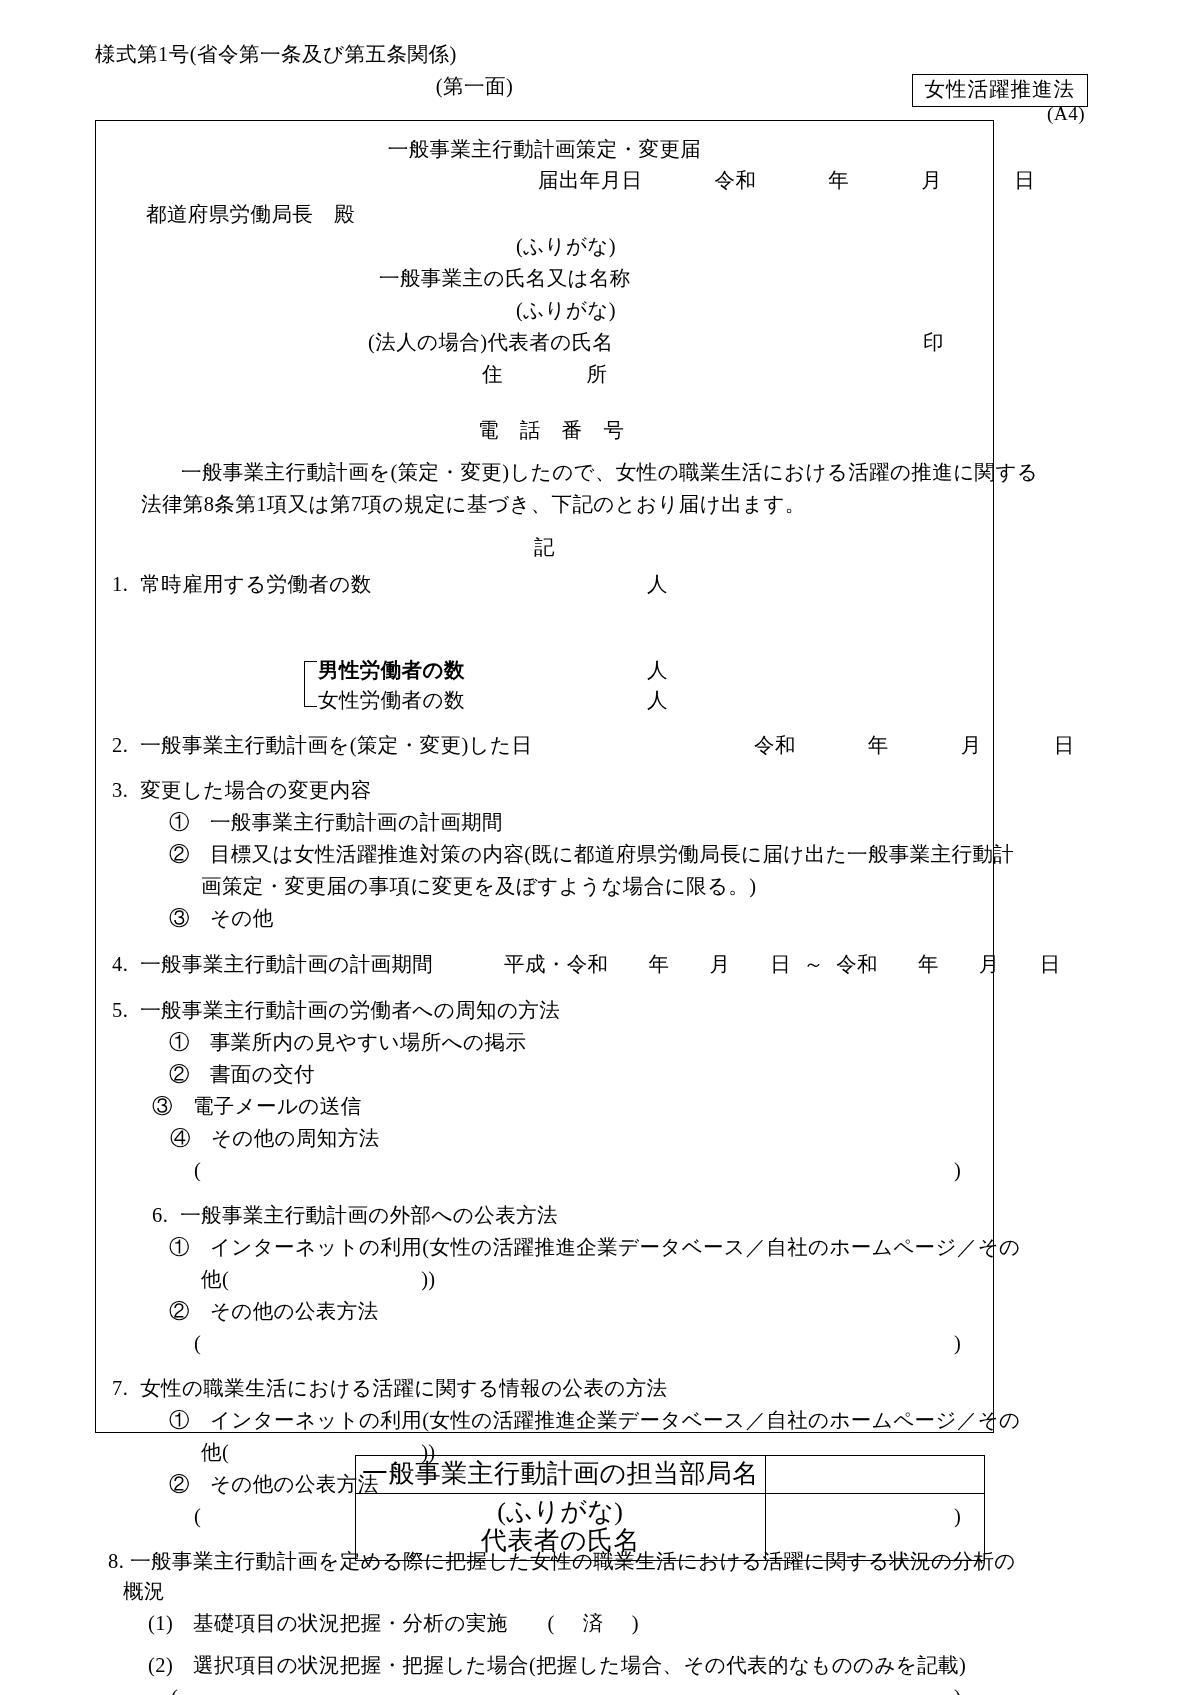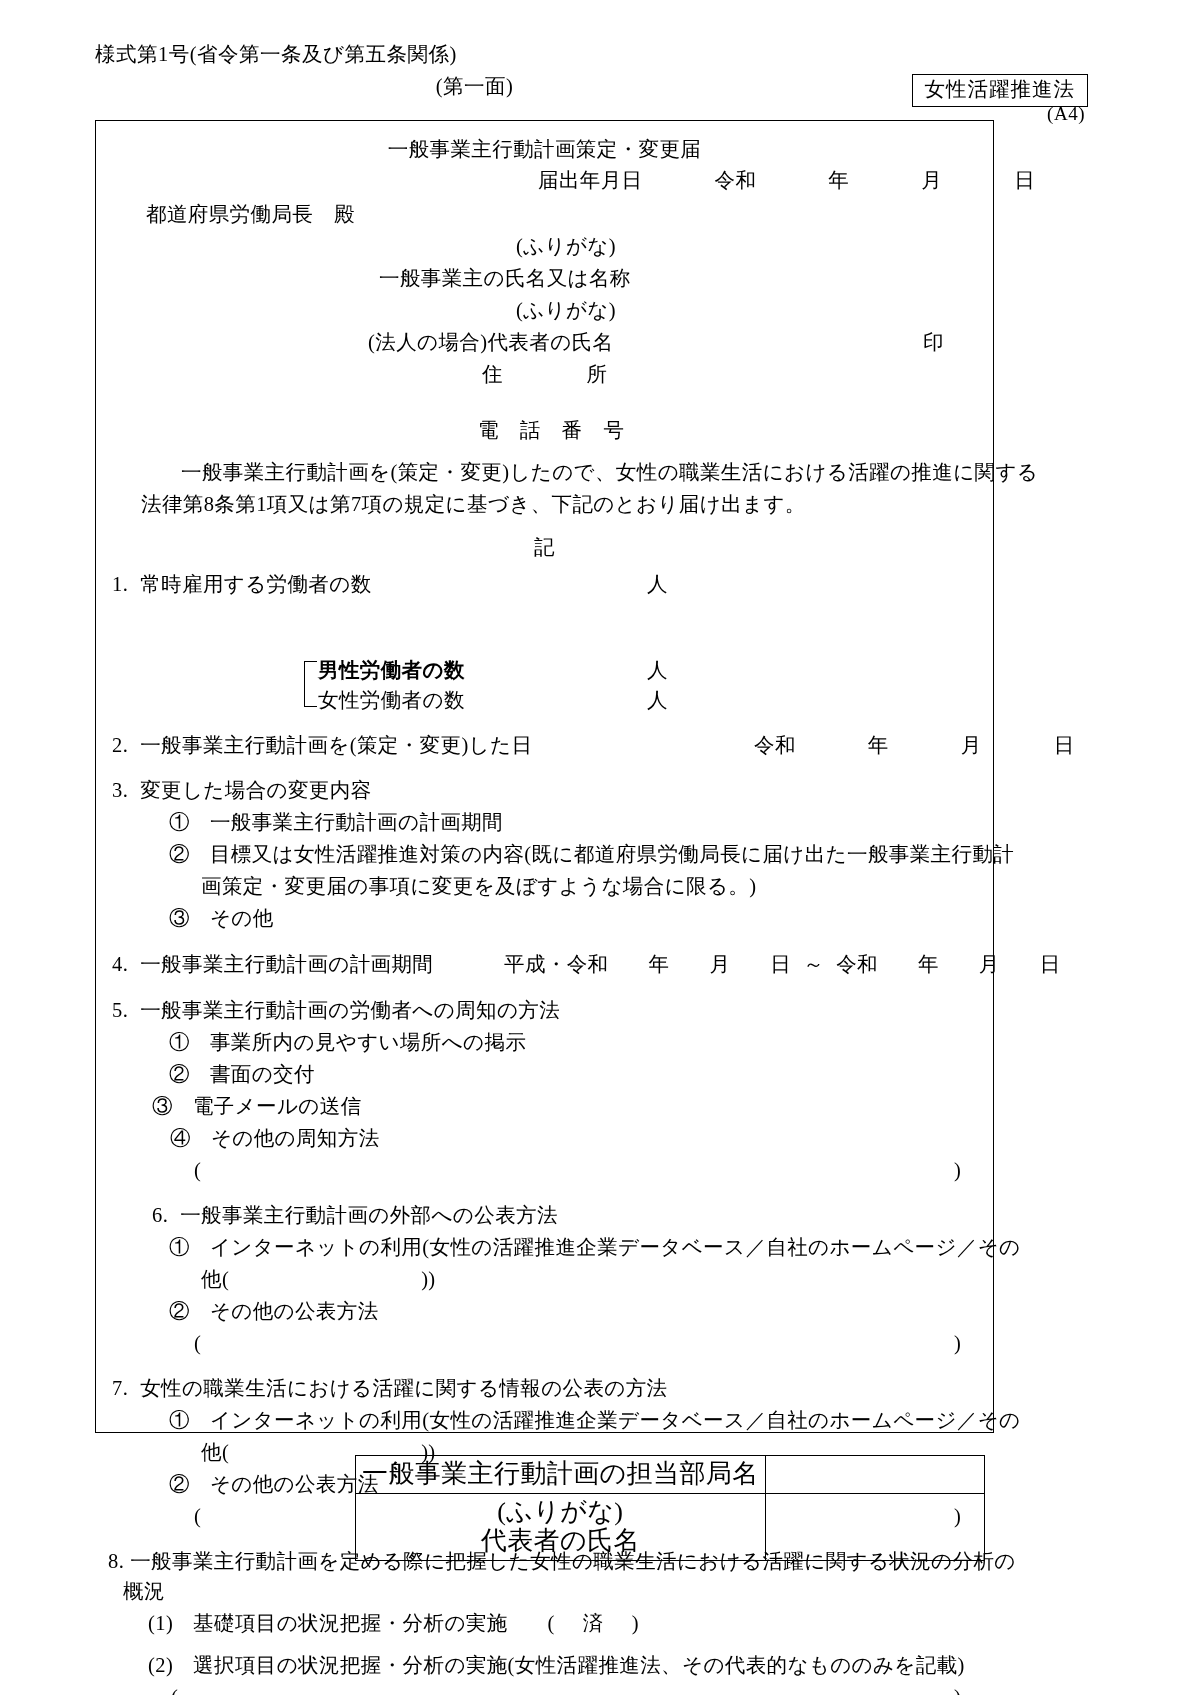--- a/index.html
+++ b/index.html
@@ -255,21 +255,21 @@
     <div class="ln" style="left:858px; top:1384px;">)</div>
 
     <div class="ln" style="left:12px; top:1429px;">
       <span>8.</span><span class="sp-w" style="width:6px;"></span><span>一般事業主行動計画を定める際に把握した女性の職業生活における活躍に関する状況の分析の</span>
     </div>
     <div class="ln" style="left:27px; top:1459px;">概況</div>
     <div class="ln" style="left:52px; top:1491px;">
       <span>(1)</span><span class="sp-w s20"></span><span>基礎項目の状況把握・分析の実施</span><span class="sp-w s40"></span><span>(</span><span class="sp-w s28"></span><span>済</span><span class="sp-w s28"></span><span>)</span>
     </div>
     <div class="ln" style="left:52px; top:1533px;">
-      <span>(2)</span><span class="sp-w s20"></span><span>選択項目の状況把握・分析の実施(女性活躍推進法、その代表的なもののみを記載)</span>
+      <span>(2)</span><span class="sp-w s20"></span><span>選択項目の状況把握・把握した場合(把握した場合、その代表的なもののみを記載)</span>
     </div>
     <div class="ln" style="left:75px; top:1565px;">(</div>
     <div class="ln" style="left:858px; top:1565px;">)</div>
 
   </div>
 
   <table class="bottom-table">
     <tbody>
       <tr>
         <td class="bt-label">一般事業主行動計画の担当部局名</td>

